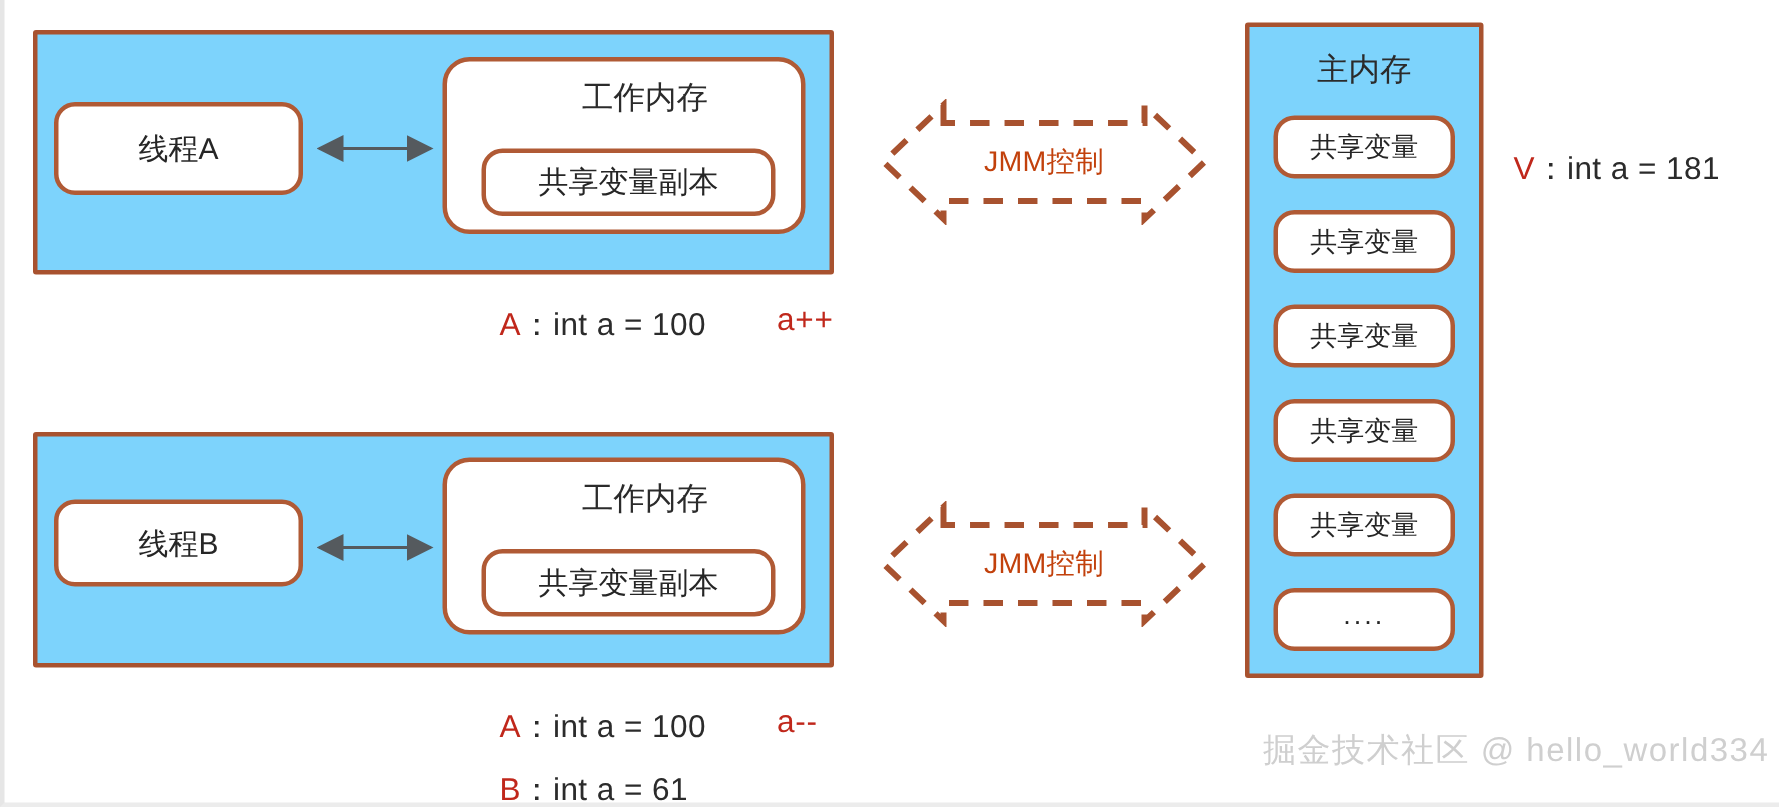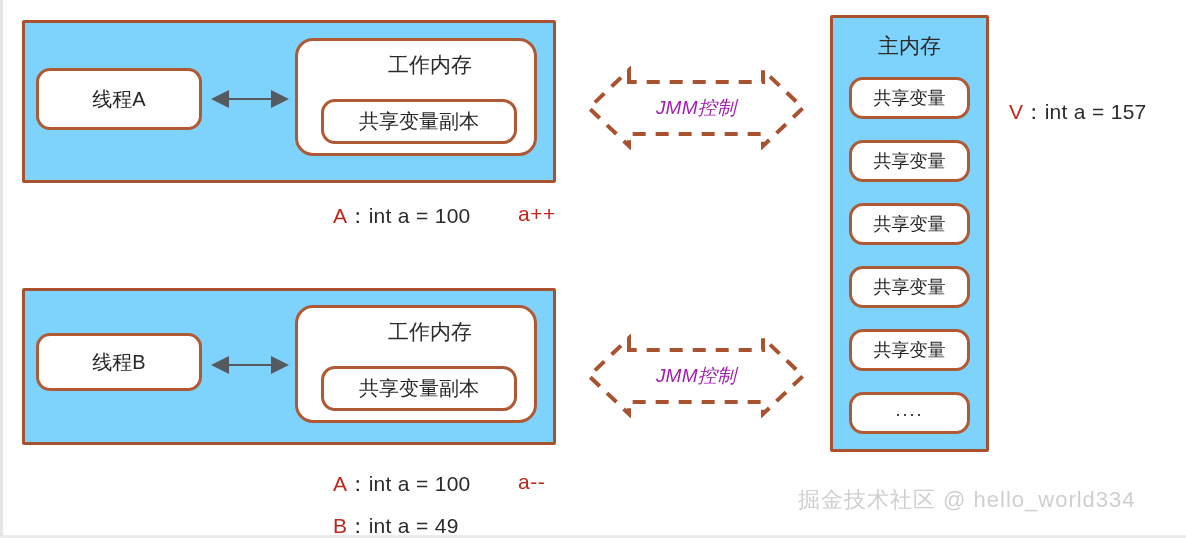--- a/index.html
+++ b/index.html
@@ -64,23 +64,22 @@
 
   
   .jmm-wrap { }
   .jmm-label {
     position: absolute;
     left: 0; right: 0;
     top: 50%;
     transform: translateY(-50%);
     text-align: center;
     font-size: 19px;
-    color: #a21caf;
+    color: #c2410c;
     letter-spacing: 0.2px;
-    font-style: italic;
   }
 
   
   .ann {
     position: absolute;
     white-space: nowrap;
     font-size: 21px;
     color: #2b2b2b;
     letter-spacing: 0.3px;
   }
@@ -92,20 +91,21 @@
     color: #c0271b;
     letter-spacing: 0.5px;
   }
 
   .watermark {
     position: absolute;
     white-space: nowrap;
     font-size: 22px;
     color: #cfcfcf;
     letter-spacing: 1px;
+    margin-left: 44px;
   }
 </style>
 </head>
 <body>
 
 <div id="canvas">
 
   <div class="abs outer-box" style="left:19px; top:20px; width:534px; height:163px;"></div>
 
   <div class="abs rbox" style="left:33px; top:68px; width:166px; height:62px; font-size:20px;">
@@ -164,21 +164,21 @@
     </div>
   </div>
 
   <div class="ann" style="left:330px; top:470px;">
     <span class="k">A</span><span>：</span><span>int a = 100</span>
   </div>
 
   <div class="op" style="left:515px; top:470px;">a--</div>
 
   <div class="ann" style="left:330px; top:512px;">
-    <span class="k">B</span><span>：</span><span>int a = 49</span>
+    <span class="k">B</span><span>：</span><span>int a = 61</span>
   </div>
 
   <div class="abs jmm-wrap" style="left:578px; top:66px; width:230px; height:84px;">
     <svg width="230" height="84" viewBox="0 0 230 84" style="position:absolute;left:0;top:0;">
       <polygon points="48,16 48,4 8,42 48,80 48,68 182,68 182,80 222,42 182,4 182,16" fill="none" stroke="#a8522f" stroke-width="4" stroke-dasharray="13,10" stroke-linejoin="miter"></polygon>
     </svg>
     <span class="jmm-label">JMM控制</span>
   </div>
 
   <div class="abs jmm-wrap" style="left:578px; top:334px; width:230px; height:84px;">
@@ -205,18 +205,18 @@
     </div>
     <div class="abs rbox" style="left:16px; top:311px; width:121px; height:42px; font-size:18px;">
       <span>共享变量</span>
     </div>
     <div class="abs rbox" style="left:16px; top:374px; width:121px; height:42px; font-size:18px; letter-spacing:2px; align-items:flex-end; padding-bottom:10px;">
       <span>....</span>
     </div>
   </div>
 
   <div class="ann" style="left:1006px; top:98px;">
-    <span class="k">V</span><span>：</span><span>int a = 157</span>
+    <span class="k">V</span><span>：</span><span>int a = 181</span>
   </div>
 
   <div class="watermark" style="left:795px; top:485px;">掘金技术社区 @ hello_world334</div>
 
 </div>
 
 </body></html>

